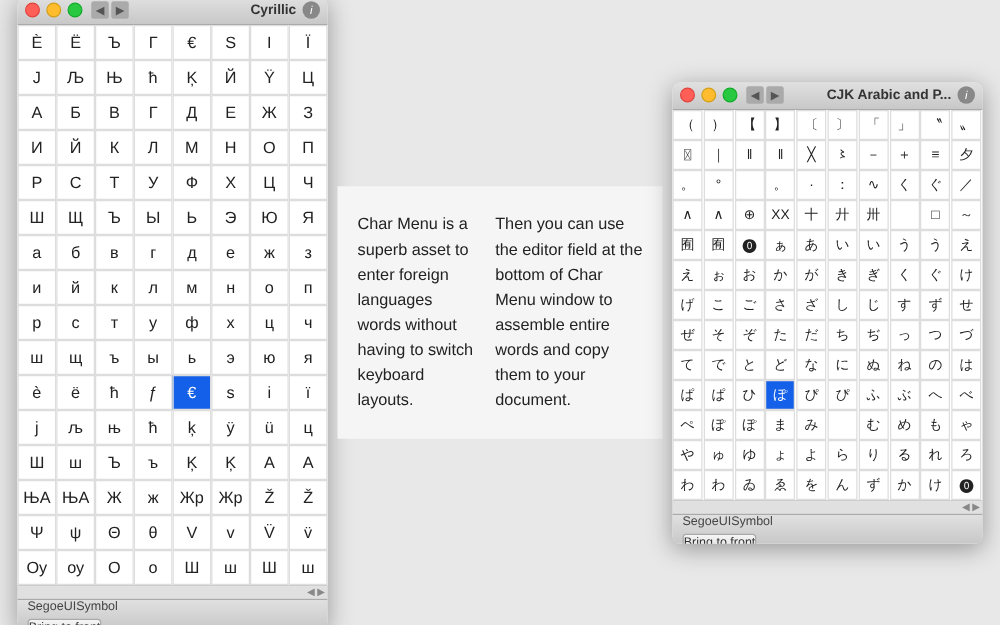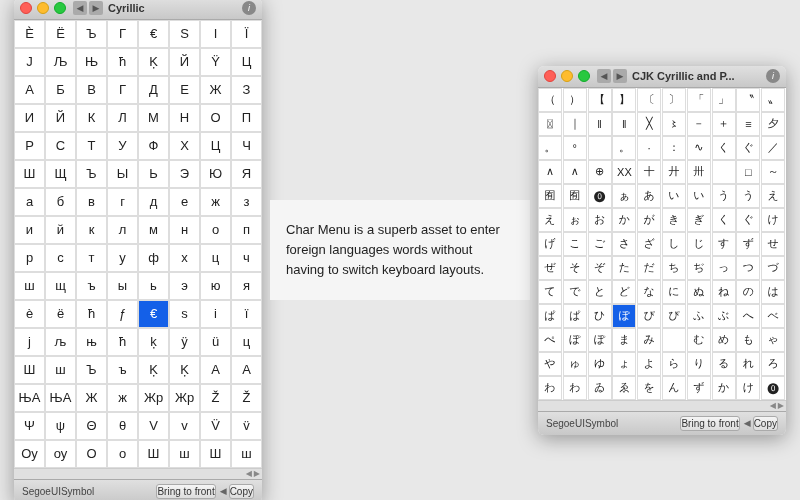--- a/index.html
+++ b/index.html
@@ -56,21 +56,21 @@
       background: #aaa;
       border-radius: 2px;
       display: flex; align-items: center; justify-content: center;
       font-size: 9px;
       color: #555;
       cursor: pointer;
     }
 
     .title-text {
       flex: 1;
-      text-align: left;
+      text-align: right;
       font-size: 11px;
       font-weight: bold;
       color: #333;
     }
 
     .info-btn {
       width: 14px; height: 14px;
       background: #888;
       border-radius: 50%;
       display: flex; align-items: center; justify-content: center;
@@ -104,23 +104,24 @@
       color: #222;
       background: white;
     }
     .char-cell.selected { background: #1460e8; color: white; }
 
     .window-footer {
       height: 24px;
       background: linear-gradient(to bottom, #e0e0e0, #c8c8c8);
       border-top: 1px solid #aaa;
       display: flex;
-      align-items: center;
+      align-items: flex-start;
       padding: 0 8px;
       gap: 4px;
+      flex-direction: column;
     }
 
     .footer-font {
       font-size: 10px;
       color: #444;
       flex: 1;
     }
 
     .footer-btn {
       font-size: 10px;
@@ -360,32 +361,33 @@
     <button class="footer-btn">Bring to front</button>
     <div class="footer-copy-area">
       <span class="footer-copy-arrow">◀</span>
       <button class="footer-btn">Copy</button>
     </div>
   </div>
 </div>
 
 <div class="text-panel">
   <p class="text-block">Char Menu is a superb asset to enter foreign languages words without having to switch keyboard layouts.</p>
+  <p class="text-block">Then you can use the editor field at the bottom of Char Menu window to assemble entire words and copy them to your document.</p>
 </div>
 
 <div class="window cjk-panel">
   <div class="title-bar">
     <div class="traffic-light tl-close"></div>
     <div class="traffic-light tl-min"></div>
     <div class="traffic-light tl-max"></div>
     <div class="title-bar-nav">
       <div class="nav-btn">◀</div>
       <div class="nav-btn">▶</div>
     </div>
-    <div class="title-text">CJK Cyrillic and P...</div>
+    <div class="title-text">CJK Arabic and P...</div>
     <div class="info-btn">i</div>
   </div>
 
   <div class="cjk-grid" id="cjk-grid" style="grid-template-columns: repeat(10, 1fr);">
   <div class="cjk-cell">（</div>
       <div class="cjk-cell">）</div>
       <div class="cjk-cell">【</div>
       <div class="cjk-cell">】</div>
       <div class="cjk-cell">〔</div>
       <div class="cjk-cell">〕</div>

